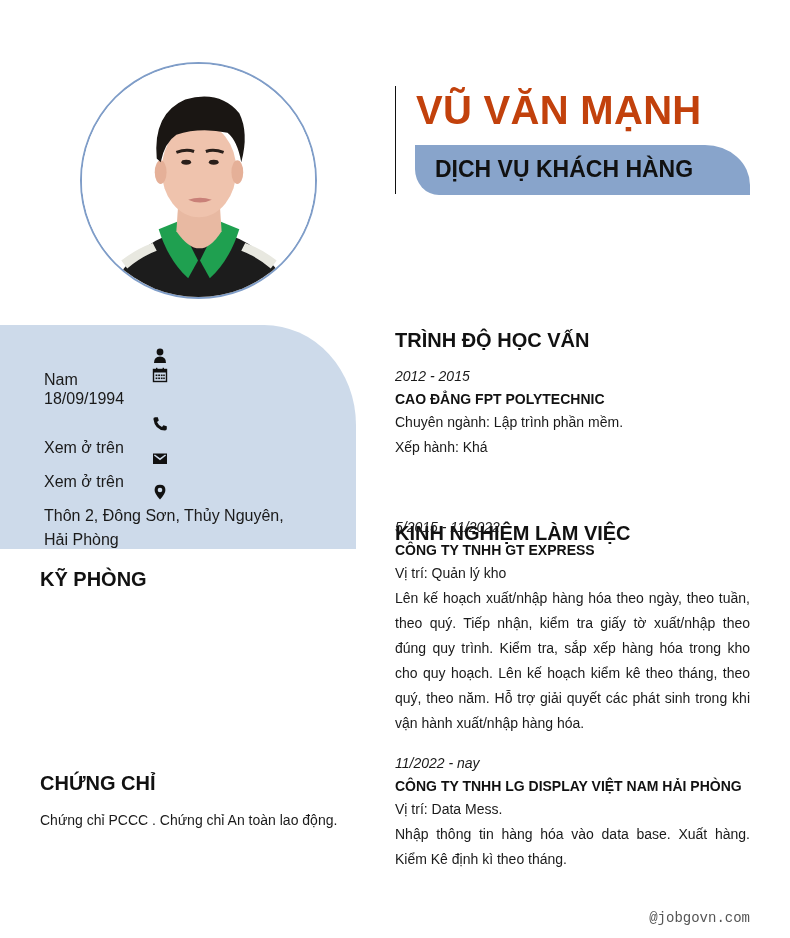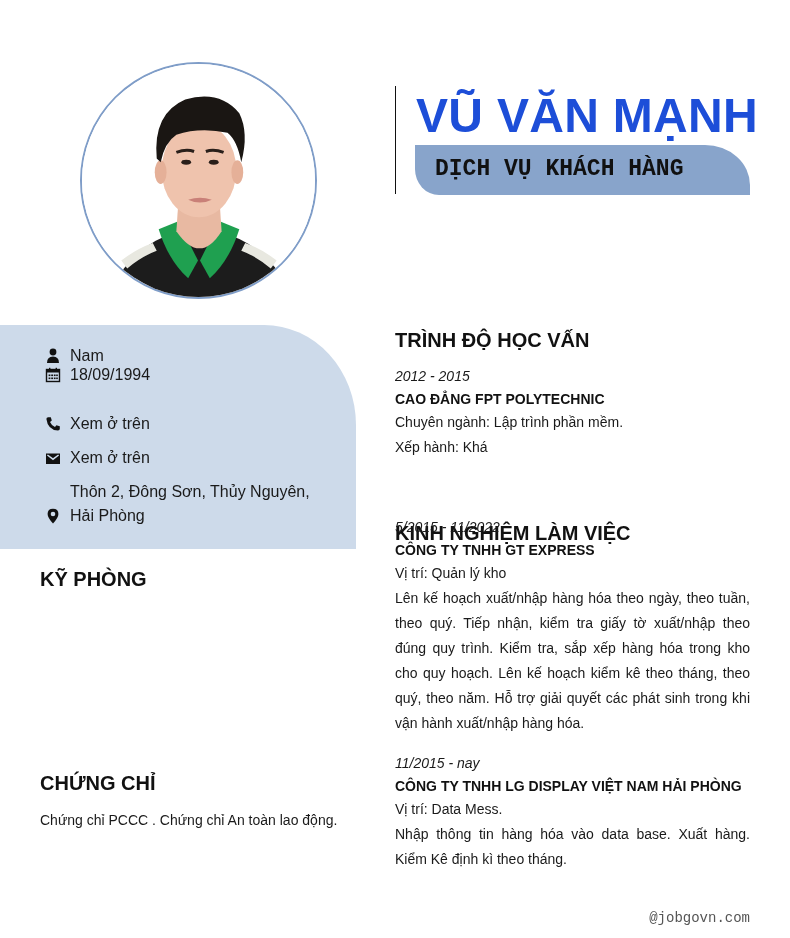--- a/index.html
+++ b/index.html
@@ -6,35 +6,35 @@
   html, body { width: 790px; height: 938px; background: #ffffff; overflow: hidden; }
   body { position: relative; font-family: "Liberation Sans", "DejaVu Sans", sans-serif; color: #111111; }
 
   .photo-wrap {
     position: absolute; left: 80px; top: 62px; width: 237px; height: 237px;
     border-radius: 50%; border: 2px solid #7f9dc8; overflow: hidden; background: #ffffff;
   }
   .photo-wrap svg { width: 100%; height: 100%; display: block; }
 
   .header-divider { position: absolute; left: 395px; top: 86px; width: 1px; height: 108px; background: #111; }
-  .name { position: absolute; left: 416px; top: 88px; font-size: 48px; font-weight: 700; letter-spacing: 0.3px; color: #1d4ed8; white-space: nowrap; }
+  .name { position: absolute; left: 416px; top: 88px; font-size: 40px; font-weight: 700; letter-spacing: 0.3px; color: #c2410c; white-space: nowrap; }
   .role-pill {
     position: absolute; left: 415px; top: 145px; width: 335px; height: 50px;
     background: #88a4cb; border-radius: 0 45px 0 0 / 0 40px 0 0;
     border-bottom-left-radius: 0;
   }
   .role-pill::before { content: ""; }
-  .role-pill { border-top-left-radius: 0; font-family: Liberation Mono, monospace; }
+  .role-pill { border-top-left-radius: 0; }
   .role-label { position: absolute; left: 20px; top: 11px; font-size: 23px; font-weight: 700; color: #111; white-space: nowrap; }
 
   .contact-panel {
     position: absolute; left: 0; top: 325px; width: 356px; height: 224px;
     background: #cddaea; border-top-right-radius: 92px 100px;
   }
-  .contact-item { position: absolute; left: 44px; display: flex; align-items: flex-end; font-size: 16px; color: #1a1a1a; line-height: 24px; }
+  .contact-item { position: absolute; left: 44px; display: flex; align-items: center; font-size: 16px; color: #1a1a1a; line-height: 24px; flex-direction: column; }
   .contact-item .ic { width: 18px; height: 24px; display: flex; align-items: center; justify-content: center; margin-right: 8px; flex-shrink: 0; }
   .contact-item .ic svg { width: 16px; height: 16px; display: block; }
   .contact-item .txt { width: 240px; }
 
   .sec-title { position: absolute; font-size: 20px; font-weight: 700; color: #111; white-space: nowrap; }
   .body-text { position: absolute; font-size: 14px; line-height: 25px; color: #1a1a1a; }
   .justify { text-align: justify; }
   .date { position: absolute; font-size: 14px; font-style: italic; color: #1a1a1a; }
   .org { position: absolute; font-size: 14px; font-weight: 700; color: #111; white-space: nowrap; }
   .footer { position: absolute; right: 40px; top: 910px; font-family: "Liberation Mono", "DejaVu Sans Mono", monospace; font-size: 14px; color: #555; }
@@ -151,18 +151,18 @@
 <div class="body-text" style="left:395px; top:410px; width:355px;">Chuyên ngành: Lập trình phần mềm.</div>
 <div class="body-text" style="left:395px; top:435px; width:355px;">Xếp hành: Khá</div>
 
 <div class="sec-title" style="left:395px; top:480px;margin-top:42px;">KINH NGHIỆM LÀM VIỆC</div>
 
 <div class="date" style="left:395px; top:519px;">5/2015 - 11/2022</div>
 <div class="org" style="left:395px; top:542px;">CÔNG TY TNHH GT EXPRESS</div>
 <div class="body-text" style="left:395px; top:561px; width:355px;">Vị trí: Quản lý kho</div>
 <div class="body-text justify" style="left:395px; top:586px; width:355px;">Lên kế hoạch xuất/nhập hàng hóa theo ngày, theo tuần, theo quý. Tiếp nhận, kiểm tra giấy tờ xuất/nhập theo đúng quy trình. Kiểm tra, sắp xếp hàng hóa trong kho cho quy hoạch. Lên kế hoạch kiểm kê theo tháng, theo quý, theo năm. Hỗ trợ giải quyết các phát sinh trong khi vận hành xuất/nhập hàng hóa.</div>
 
-<div class="date" style="left:395px; top:755px;">11/2015 - nay</div>
+<div class="date" style="left:395px; top:755px;">11/2022 - nay</div>
 <div class="org" style="left:395px; top:778px;">CÔNG TY TNHH LG DISPLAY VIỆT NAM HẢI PHÒNG</div>
 <div class="body-text" style="left:395px; top:797px; width:355px;">Vị trí: Data Mess.</div>
 <div class="body-text justify" style="left:395px; top:822px; width:355px;">Nhập thông tin hàng hóa vào data base. Xuất hàng. Kiểm Kê định kì theo tháng.</div>
 
 <div class="footer">@jobgovn.com</div>
 
 </body></html>

